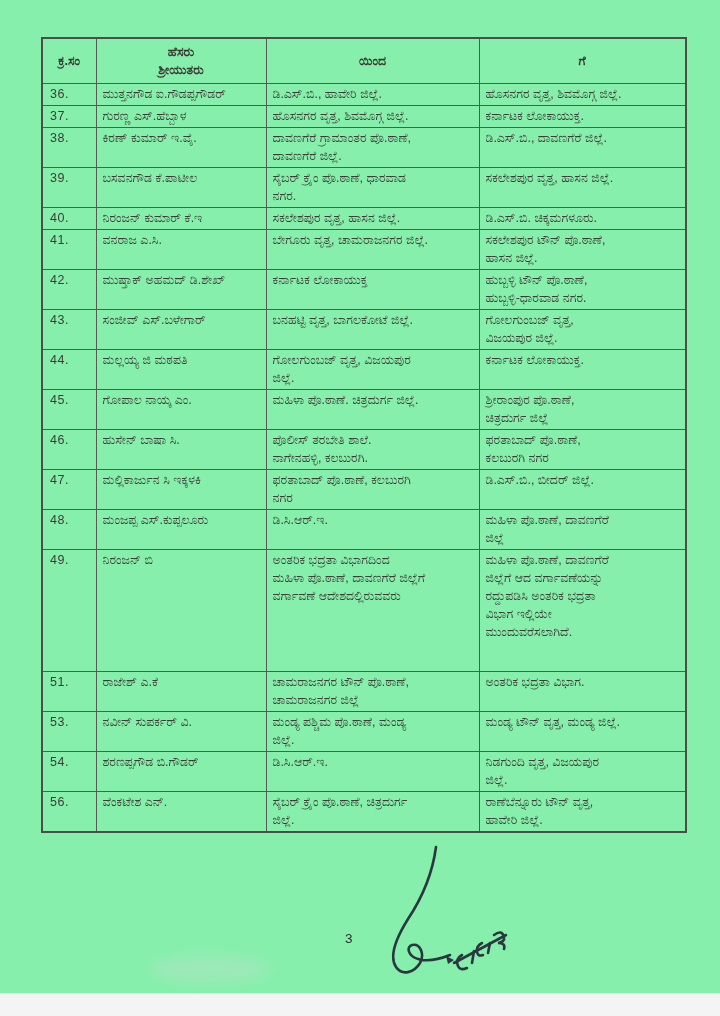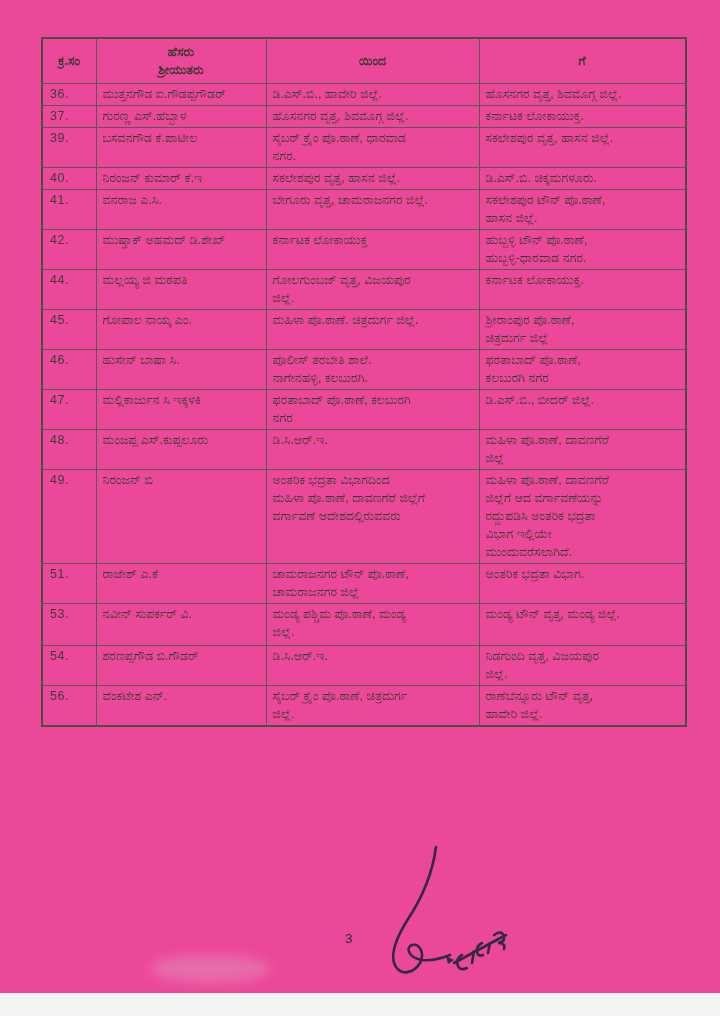--- a/index.html
+++ b/index.html
@@ -5,21 +5,21 @@
   html, body {
     margin: 0;
     padding: 0;
     background: #ffffff;
     font-family: "Liberation Sans", "DejaVu Sans", sans-serif;
   }
   .page {
     position: relative;
     width: 720px;
     height: 1016px;
-    background: #ec4899;
+    background: #86efac;
     overflow: hidden;
   }
   
   .page::after {
     content: "";
     position: absolute;
     left: 0; right: 0;
     top: 993px; bottom: 0;
     background: #f4f4f4;
   }
@@ -49,21 +49,21 @@
     font-weight: bold;
     height: 40px;
     color: #39372f;
     padding: 2px 4px;
   }
   td.c-sl {
     padding-left: 7px;
     letter-spacing: 0.5px;
   }
   
-  tbody tr:nth-child(14) td { padding-bottom: 4px; }
+  tbody tr:nth-child(14) td { padding-bottom: 30px; }
   
   tbody tr td { min-height: 18px; }
 
   .pageno {
     position: absolute;
     left: 345px;
     top: 931px;
     font-size: 13.5px;
     color: #2f2f2f;
   }
@@ -114,20 +114,27 @@
       <td class="c-from">ಡಿ.ಎಸ್.ಬಿ., ಹಾವೇರಿ ಜಿಲ್ಲೆ.</td>
       <td class="c-to">ಹೊಸನಗರ ವೃತ್ತ, ಶಿವಮೊಗ್ಗ ಜಿಲ್ಲೆ.</td>
     </tr>
         <tr>
       <td class="c-sl">37.</td>
       <td class="c-name">ಗುರಣ್ಣ ಎಸ್.ಹೆಬ್ಬಾಳ</td>
       <td class="c-from">ಹೊಸನಗರ ವೃತ್ತ, ಶಿವಮೊಗ್ಗ ಜಿಲ್ಲೆ.</td>
       <td class="c-to">ಕರ್ನಾಟಕ ಲೋಕಾಯುಕ್ತ.</td>
     </tr>
         <tr>
+      <td class="c-sl">38.</td>
+      <td class="c-name">ಕಿರಣ್ ಕುಮಾರ್ ಇ.ವೈ.</td>
+      <td class="c-from">ದಾವಣಗೆರೆ ಗ್ರಾಮಾಂತರ ಪೊ.ಠಾಣೆ,
+ದಾವಣಗೆರೆ ಜಿಲ್ಲೆ.</td>
+      <td class="c-to">ಡಿ.ಎಸ್.ಬಿ., ದಾವಣಗೆರೆ ಜಿಲ್ಲೆ.</td>
+    </tr>
+        <tr>
       <td class="c-sl">39.</td>
       <td class="c-name">ಬಸವನಗೌಡ ಕೆ.ಪಾಟೀಲ</td>
       <td class="c-from">ಸೈಬರ್ ಕ್ರೈಂ ಪೊ.ಠಾಣೆ, ಧಾರವಾಡ
 ನಗರ.</td>
       <td class="c-to">ಸಕಲೇಶಪುರ ವೃತ್ತ, ಹಾಸನ ಜಿಲ್ಲೆ.</td>
     </tr>
         <tr>
       <td class="c-sl">40.</td>
       <td class="c-name">ನಿರಂಜನ್ ಕುಮಾರ್ ಕೆ.ಇ</td>
       <td class="c-from">ಸಕಲೇಶಪುರ ವೃತ್ತ, ಹಾಸನ ಜಿಲ್ಲೆ.</td>
@@ -139,20 +146,27 @@
       <td class="c-from">ಬೇಗೂರು ವೃತ್ತ, ಚಾಮರಾಜನಗರ ಜಿಲ್ಲೆ.</td>
       <td class="c-to">ಸಕಲೇಶಪುರ ಟೌನ್ ಪೊ.ಠಾಣೆ,
 ಹಾಸನ ಜಿಲ್ಲೆ.</td>
     </tr>
         <tr>
       <td class="c-sl">42.</td>
       <td class="c-name">ಮುಷ್ತಾಕ್ ಅಹಮದ್ ಡಿ.ಶೇಖ್</td>
       <td class="c-from">ಕರ್ನಾಟಕ ಲೋಕಾಯುಕ್ತ</td>
       <td class="c-to">ಹುಬ್ಬಳ್ಳಿ ಟೌನ್ ಪೊ.ಠಾಣೆ,
 ಹುಬ್ಬಳ್ಳಿ-ಧಾರವಾಡ ನಗರ.</td>
+    </tr>
+        <tr>
+      <td class="c-sl">43.</td>
+      <td class="c-name">ಸಂಜೀವ್ ಎಸ್.ಬಳೇಗಾರ್</td>
+      <td class="c-from">ಬನಹಟ್ಟಿ ವೃತ್ತ, ಬಾಗಲಕೋಟೆ ಜಿಲ್ಲೆ.</td>
+      <td class="c-to">ಗೋಲಗುಂಬಜ್ ವೃತ್ತ,
+ವಿಜಯಪುರ ಜಿಲ್ಲೆ.</td>
     </tr>
         <tr>
       <td class="c-sl">44.</td>
       <td class="c-name">ಮಲ್ಲಯ್ಯ ಜಿ ಮಠಪತಿ</td>
       <td class="c-from">ಗೋಲಗುಂಬಜ್ ವೃತ್ತ, ವಿಜಯಪುರ
 ಜಿಲ್ಲೆ.</td>
       <td class="c-to">ಕರ್ನಾಟಕ ಲೋಕಾಯುಕ್ತ.</td>
     </tr>
         <tr>
       <td class="c-sl">45.</td>

